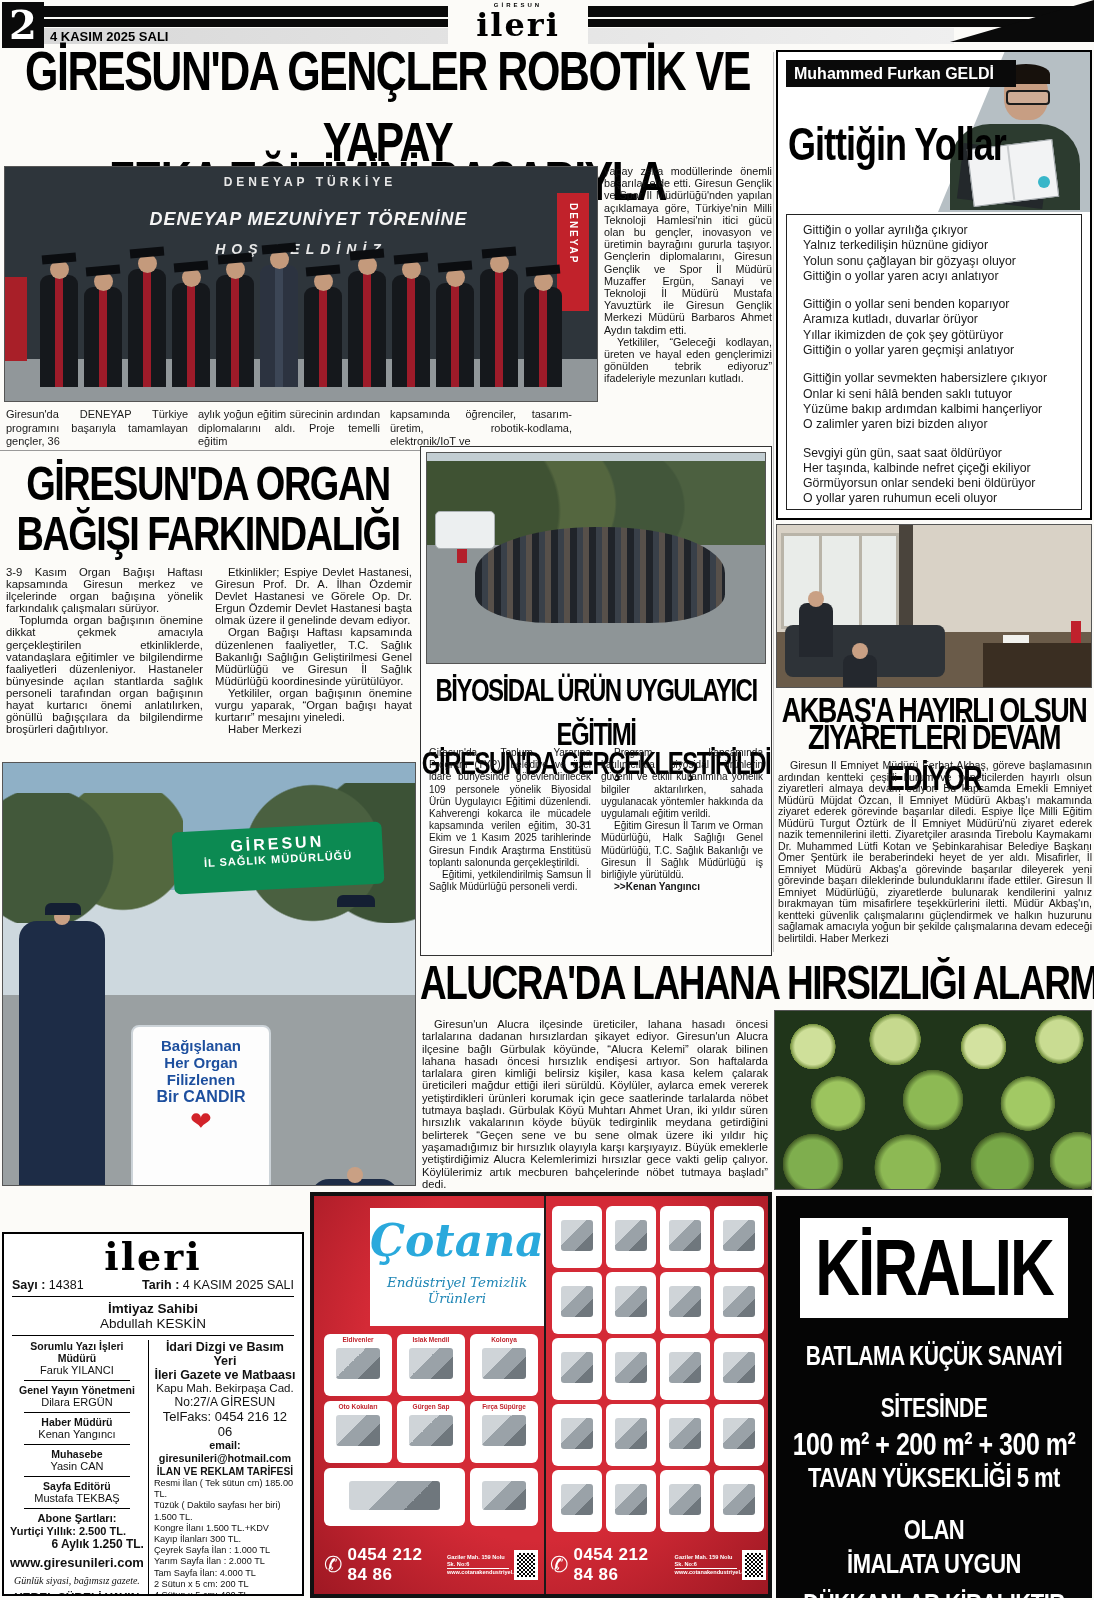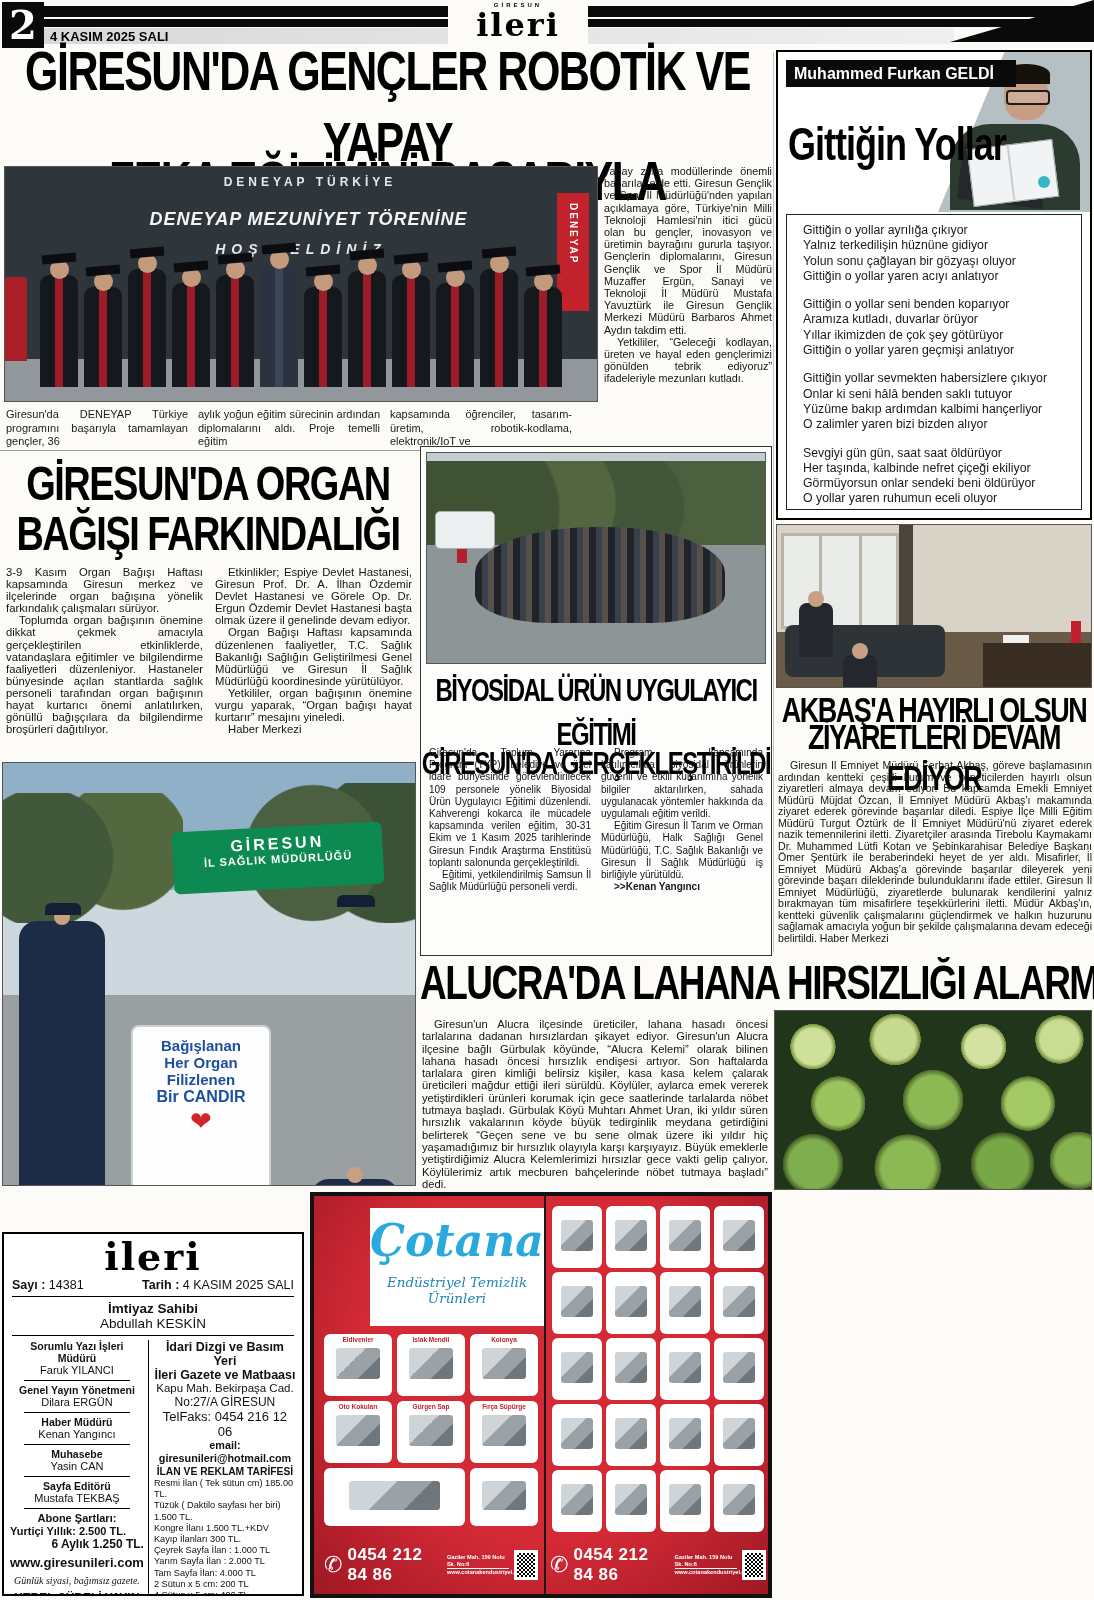--- a/index.html
+++ b/index.html
@@ -377,14 +377,27 @@
         <span style="font-size:17px;font-weight:900;letter-spacing:0.5px;">0454 212 84 86</span>
         <span style="display:flex;flex-direction:column;width:62px;">
           <span style="font-size:5.6px;font-weight:bold;line-height:7px;">Gaziler Mah. 159 Nolu Sk. No:6</span>
           <span style="font-size:5.6px;font-weight:bold;line-height:7px;border-top:1px solid #fff;">www.cotanakendustriyel.com</span>
         </span>
         <span class="qr"></span>
       </div>
     </div>
   </div>
 
+  <div class="abs" style="left:776px;top:1196px;width:316px;height:402px;background:#050505;">
+    <div style="position:absolute;left:24px;top:22px;width:268px;height:100px;background:#fff;text-align:center;">
+      <span class="hl cond" style="font-size:62px;line-height:100px;letter-spacing:-2px;">KİRALIK</span>
+    </div>
+    <div style="position:absolute;left:6px;top:146px;width:304px;">
+      <div class="kir-line cond" style="font-size:21px;line-height:40px;">BATLAMA KÜÇÜK SANAYİ SİTESİNDE</div>
+      <div class="kir-line cond" style="font-size:25px;line-height:42px;">100 m² + 200 m² + 300 m²</div>
+      <div class="kir-line cond" style="font-size:22px;line-height:40px;">TAVAN YÜKSEKLİĞİ  5 mt OLAN</div>
+      <div class="kir-line cond" style="font-size:22px;line-height:40px;">İMALATA UYGUN</div>
+      <div class="kir-line cond" style="font-size:22px;line-height:40px;">DÜKKANLAR KİRALIKTIR</div>
+
+    </div>
+  </div>
 
 </div>
 
 </body></html>

